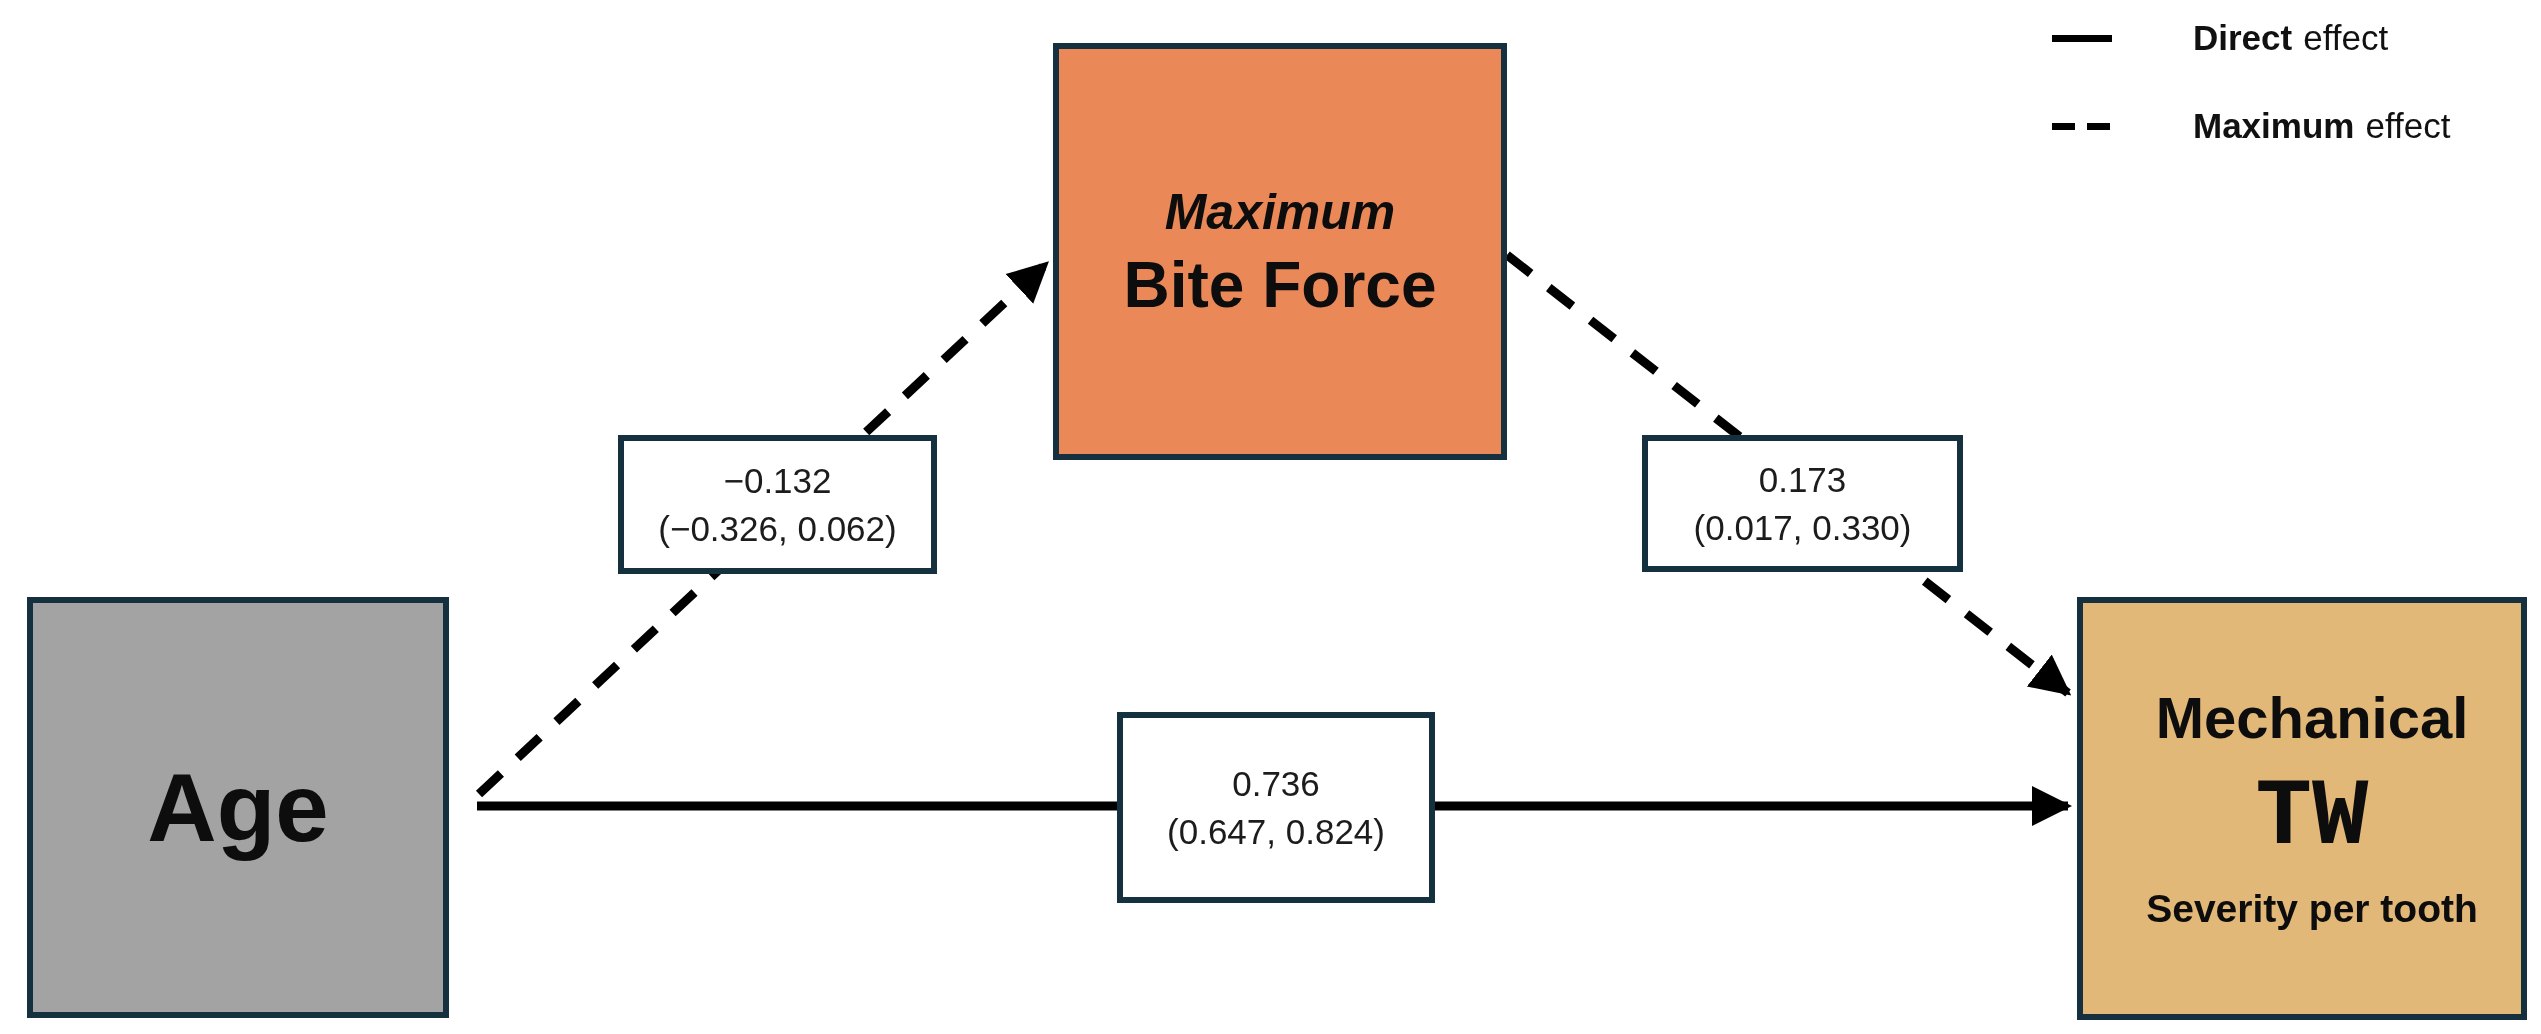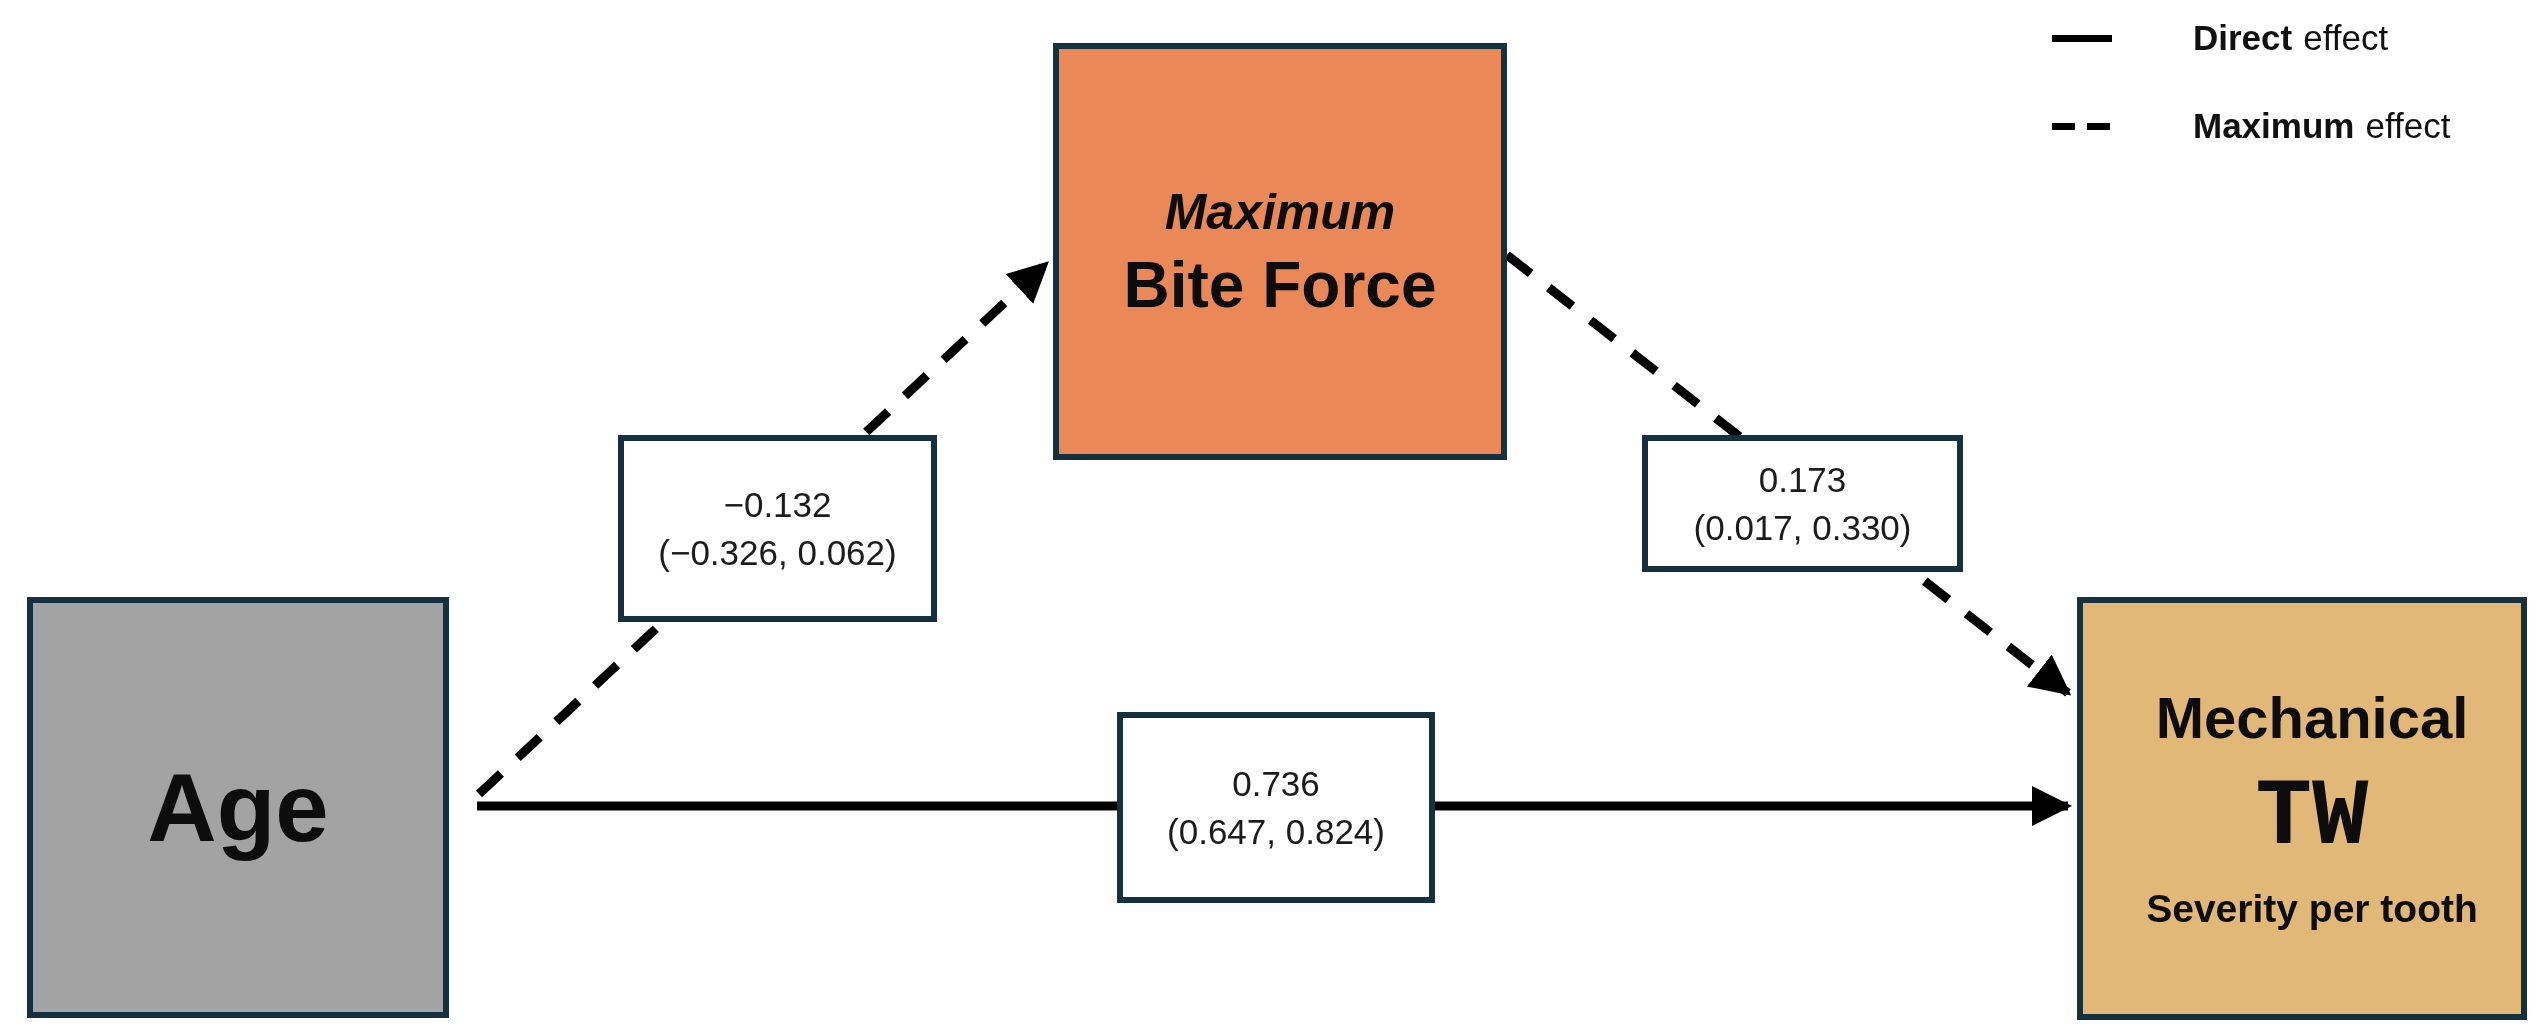--- a/index.html
+++ b/index.html
@@ -54,21 +54,21 @@
     display: flex;
     flex-direction: column;
     align-items: center;
     justify-content: center;
     text-align: center;
     font-size: 35px;
     line-height: 1.35;
     color: #1c1c1c;
     z-index: 3;
   }
-  #plabel-age-bite { left: 618px;  top: 435px; width: 319px; height: 187px; }
+  #plabel-age-bite { left: 618px;  top: 435px; width: 319px; height: 139px; }
   #plabel-bite-tw  { left: 1642px; top: 435px; width: 321px; height: 137px; }
   #plabel-age-tw   { left: 1117px; top: 712px; width: 318px; height: 191px; }
 
   .legend { position: absolute; left: 2052px; top: 6px; z-index: 2; }
   .legend-row { display: flex; align-items: center; height: 64px; gap: 31px; }
   .legend-row + .legend-row { margin-top: 24px; }
   .sample { width: 60px; height: 7px; margin-right: 50px; flex: 0 0 auto; }
   .sample.solid-sample  { background: #000000; }
   .sample.dashed-sample { background: repeating-linear-gradient(90deg, #000000 0 23px, transparent 23px 35px); }
   .legend-text { font-size: 35px; color: #111111; white-space: nowrap; }

